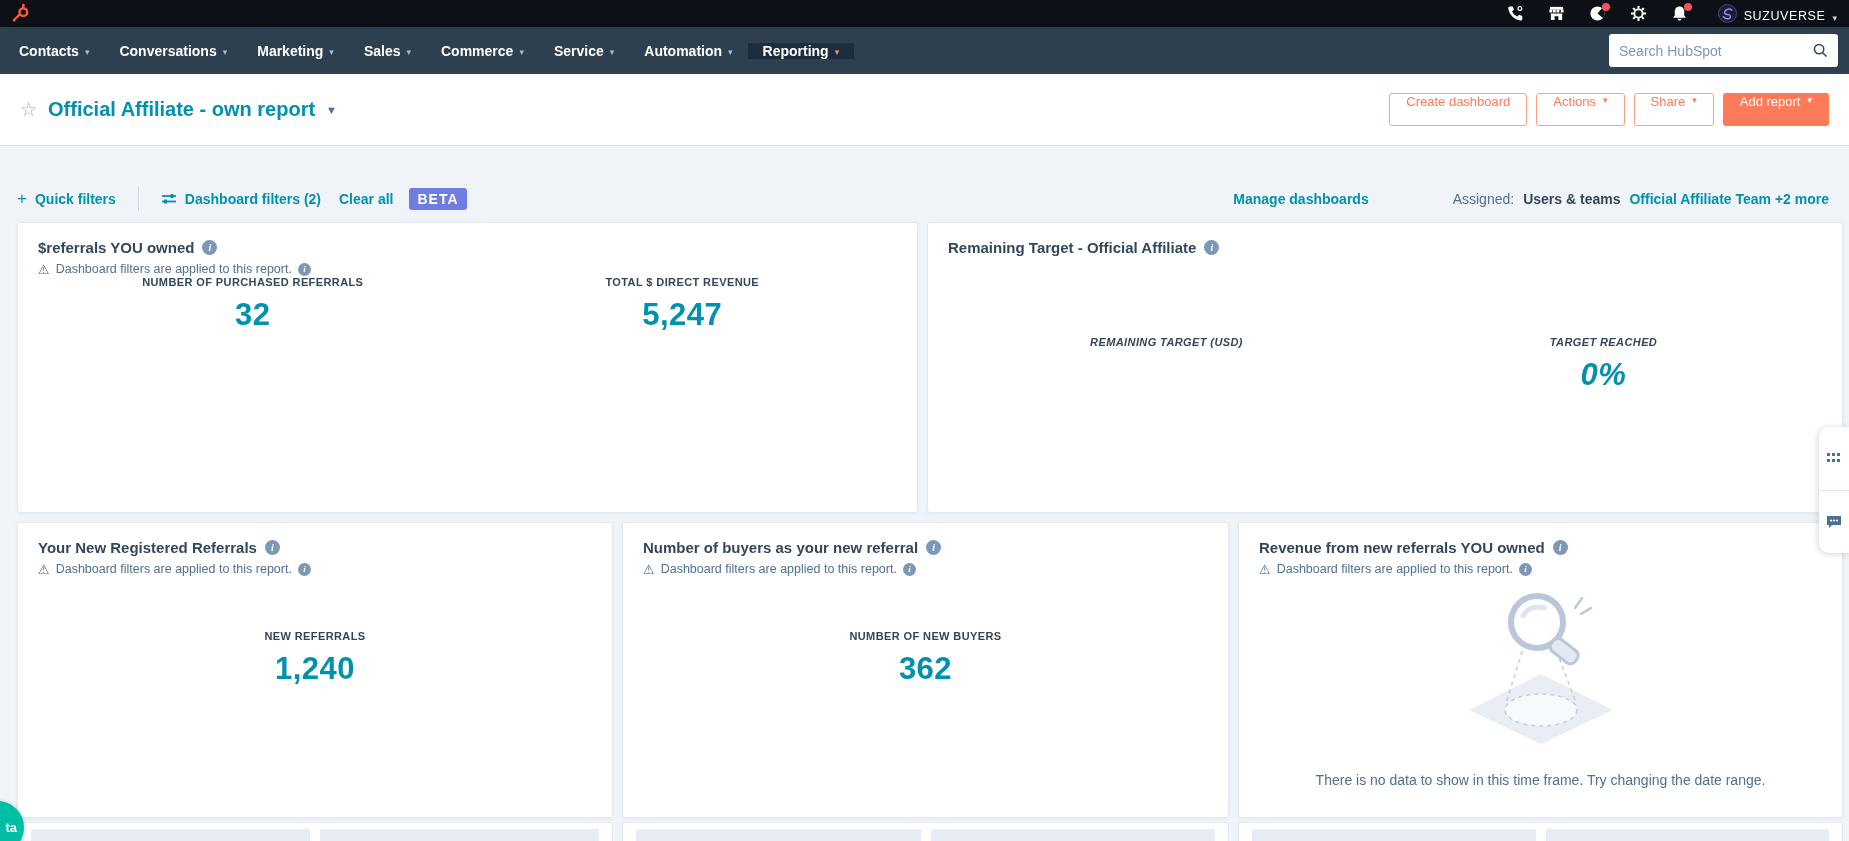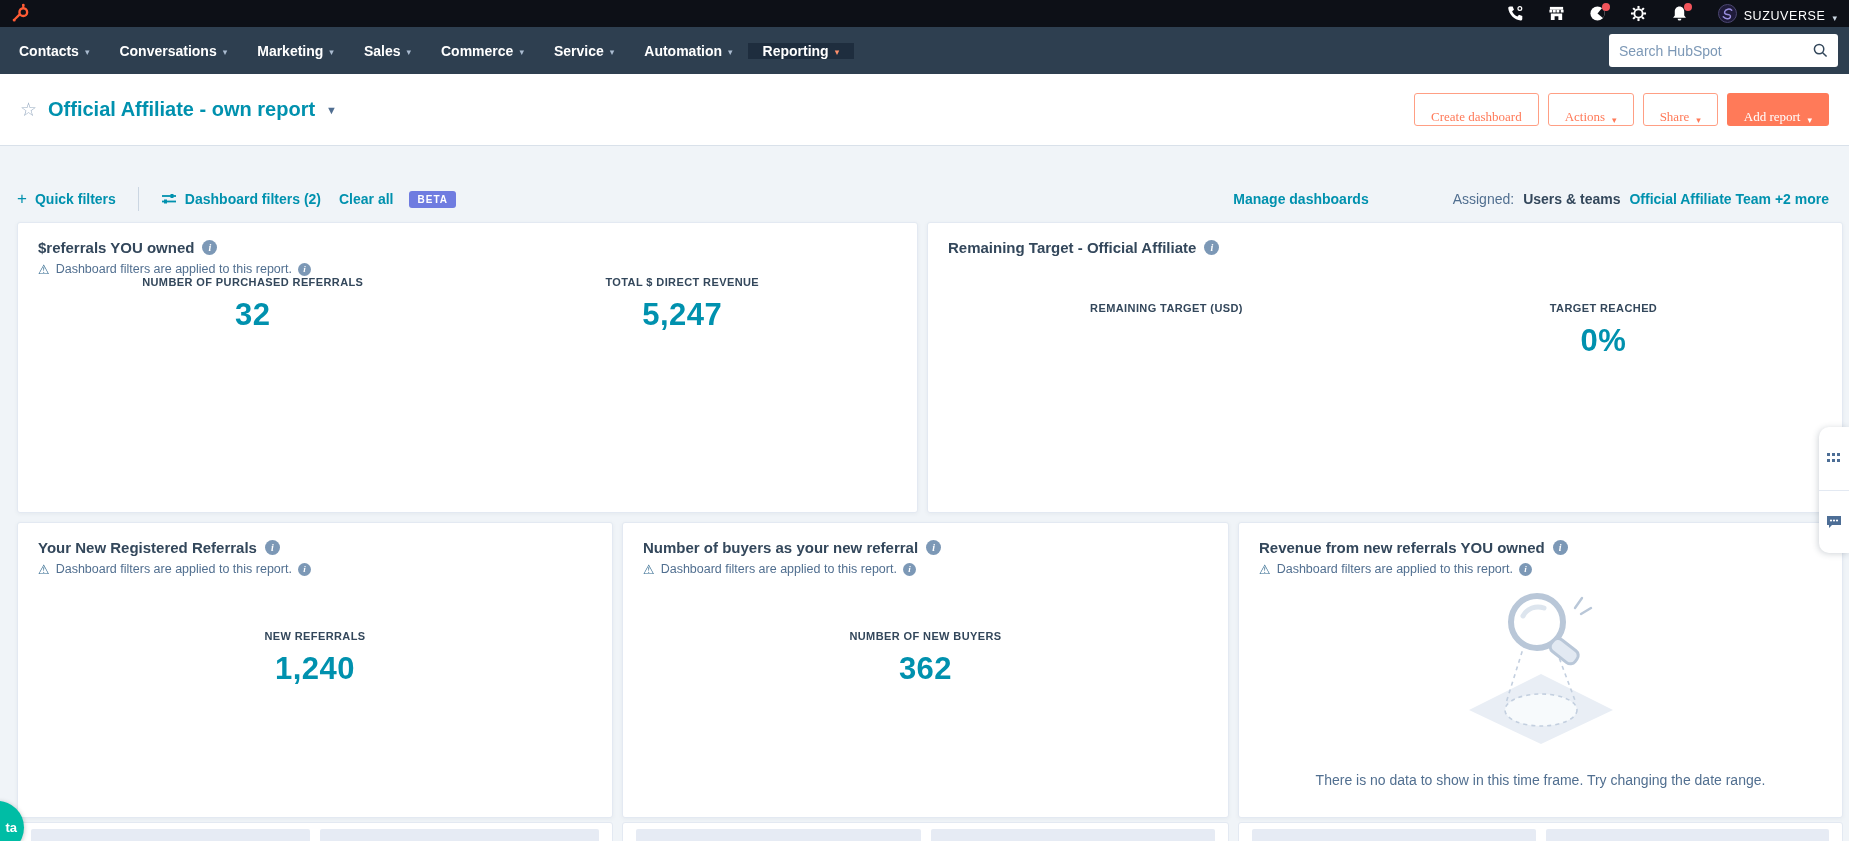--- a/index.html
+++ b/index.html
@@ -36,35 +36,35 @@
   .nav-search input::placeholder { color:#7c98b6; }
 
   
   .page-header { position:absolute; left:0; top:74px; width:100%; height:72px; background:#fff;
                  border-bottom:1px solid #d9e1ea; display:flex; align-items:center; padding:0 20px; z-index:4; }
   .star-icon { color:#99acc2; font-size:19px; margin-right:11px; cursor:pointer; }
   .page-title { color:#0091ae; font-size:20px; font-weight:700; }
   .title-caret { color:#506e91; font-size:11px; margin-left:11px; cursor:pointer; }
   .header-buttons { margin-left:auto; display:flex; gap:9px; }
   .btn { height:33px; border-radius:3px; font-size:13px; font-weight:500; padding:0 16px;
-         display:flex; align-items:flex-end; gap:7px; cursor:pointer; border:1px solid transparent;
-         font-family:Liberation Serif, serif; background:#fff; }
+         display:flex; align-items:flex-start; gap:7px; cursor:pointer; border:1px solid transparent;
+         font-family:Liberation Sans, sans-serif; background:#fff; }
   .btn-outline { border-color:#ff9f84; color:#ff7a59; }
   .btn-primary { background:#ff7a59; color:#fff; }
   .btn .caret { font-size:9px; margin-top:1px; }
 
   
   .filter-bar { position:absolute; left:17px; right:20px; top:183px; height:32px;
                 display:flex; align-items:center; }
   .teal-link { color:#0091ae; font-size:14px; font-weight:700; cursor:pointer; white-space:nowrap; }
   .plus-glyph { color:#0091ae; font-size:17px; font-weight:400; margin-right:8px; }
   .vdivider { width:1px; height:24px; background:#cbd6e2; margin:0 22px; }
   .sliders-icon { margin-right:8px; display:flex; }
   .clear-all { margin-left:18px; }
-  .beta-badge { margin-left:16px; background:#6f7ce0; color:#fff; font-size:10px; font-weight:700;
+  .beta-badge { margin-left:16px; background:#6f7ce0; color:#fff; font-size:14px; font-weight:700;
                 letter-spacing:1px; border-radius:3px; padding:3px 8px; }
   .filter-right { margin-left:auto; display:flex; align-items:center; }
   .assigned-group { display:flex; align-items:center; gap:9px; margin-left:84px; }
   .assigned-label { color:#516f90; font-size:14px; }
   .assigned-users { color:#33475b; font-size:14px; font-weight:700; }
 
   
   .card { position:absolute; background:#fff; border:1px solid #e3e9f2; border-radius:3px;
           box-shadow:0 1px 4px rgba(45,62,80,.06); padding:16px 20px; }
   .card-title-row { display:flex; align-items:center; gap:8px; }
@@ -79,21 +79,21 @@
   .metric { flex:1; text-align:center; }
   .metric-label { font-size:11px; font-weight:700; color:#33475b; letter-spacing:.4px; }
   .metric-value { margin-top:9px; font-size:31px; font-weight:700; color:#0091ae; letter-spacing:.5px; }
 
   #card-referrals     { left:17px;   top:222px; width:901px; height:291px; }
   #card-target        { left:927px;  top:222px; width:916px; height:291px; }
   #card-new-referrals { left:17px;   top:522px; width:596px; height:296px; }
   #card-new-buyers    { left:622px;  top:522px; width:607px; height:296px; }
   #card-revenue       { left:1238px; top:522px; width:605px; height:296px; }
   #card-referrals .metrics-row { }
-  #card-target .metrics-row { margin-top:46px; }
+  #card-target .metrics-row { margin-top:80px;font-style:italic; }
   #card-new-referrals .metrics-row, #card-new-buyers .metrics-row { margin-top:54px; }
 
   .empty-state { display:flex; flex-direction:column; align-items:center; }
   .empty-illustration { margin-top:10px; }
   .empty-message { margin-top:26px; color:#516f90; font-size:14px; text-align:center; }
 
   
   .side-panel { position:absolute; right:0; top:427px; width:30px; height:126px; background:#fff;
                 border-radius:10px 0 0 10px; box-shadow:-1px 1px 6px rgba(45,62,80,.22);
                 display:flex; flex-direction:column; align-items:center; z-index:7; }

